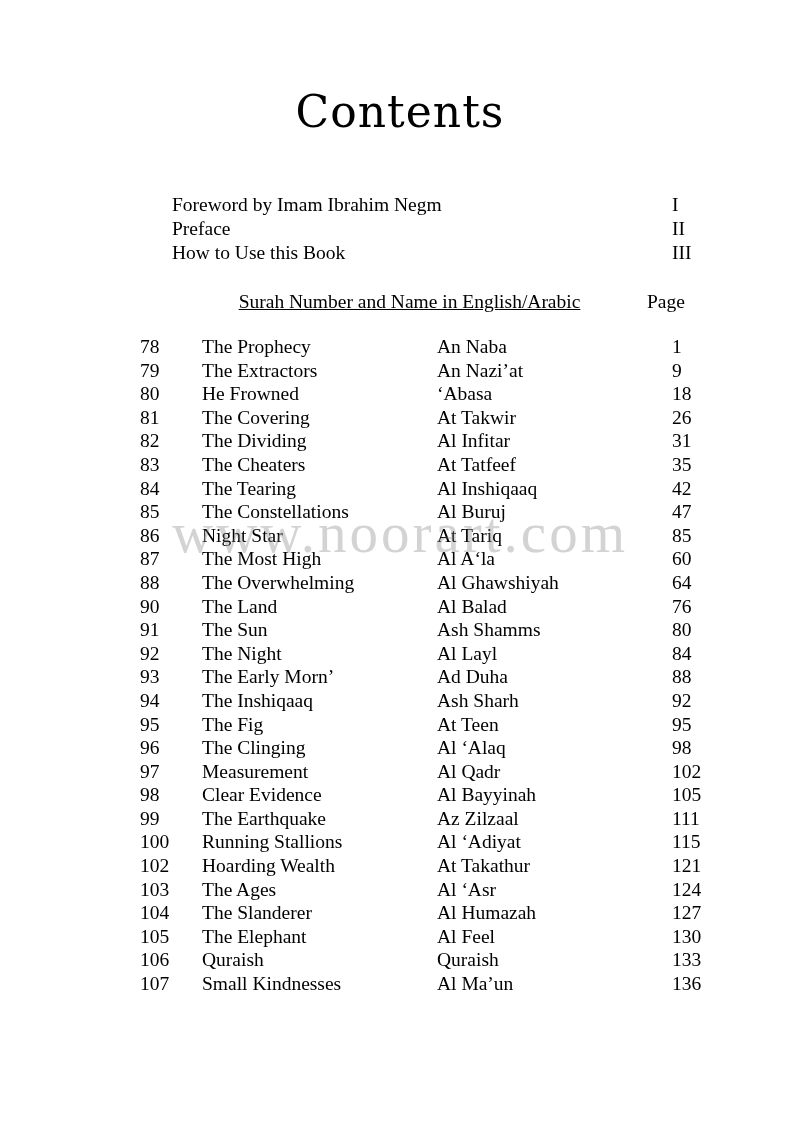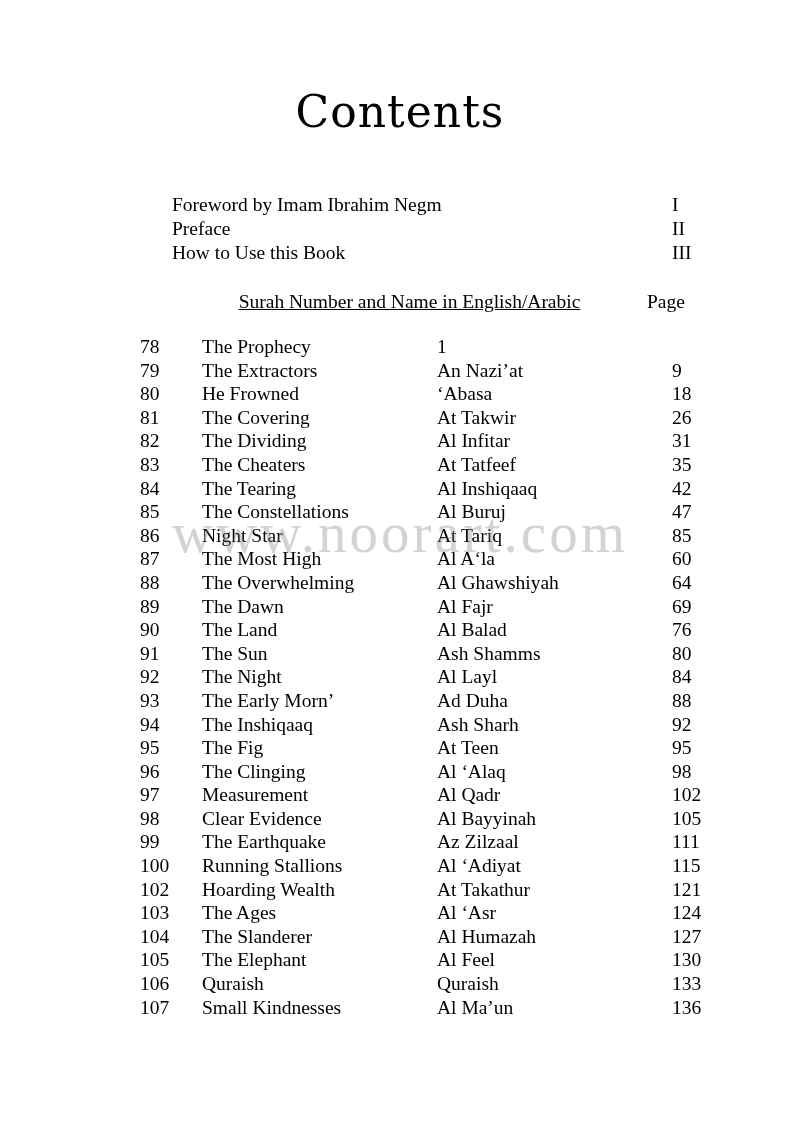--- a/index.html
+++ b/index.html
@@ -134,20 +134,21 @@
 
   <div class="section-head">
     <span class="sh-left">Surah Number and Name in English/Arabic</span>
     <span class="sh-right">Page</span>
   </div>
 
   <div class="toc">
     <div class="toc-row">
       <span class="c-num">78</span>
       <span class="c-en">The Prophecy</span>
+      <span class="c-ar">An Naba</span>
       <span class="c-pg">1</span>
     </div>
     <div class="toc-row">
       <span class="c-num">79</span>
       <span class="c-en">The Extractors</span>
       <span class="c-ar">An Nazi’at</span>
       <span class="c-pg">9</span>
     </div>
     <div class="toc-row">
       <span class="c-num">80</span>
@@ -197,26 +198,20 @@
       <span class="c-ar">Al A‘la</span>
       <span class="c-pg">60</span>
     </div>
     <div class="toc-row">
       <span class="c-num">88</span>
       <span class="c-en">The Overwhelming</span>
       <span class="c-ar">Al Ghawshiyah</span>
       <span class="c-pg">64</span>
     </div>
     <div class="toc-row">
-      <span class="c-num">89</span>
-      <span class="c-en">The Dawn</span>
-      <span class="c-ar">Al Fajr</span>
-      <span class="c-pg">69</span>
-    </div>
-    <div class="toc-row">
       <span class="c-num">90</span>
       <span class="c-en">The Land</span>
       <span class="c-ar">Al Balad</span>
       <span class="c-pg">76</span>
     </div>
     <div class="toc-row">
       <span class="c-num">91</span>
       <span class="c-en">The Sun</span>
       <span class="c-ar">Ash Shamms</span>
       <span class="c-pg">80</span>

